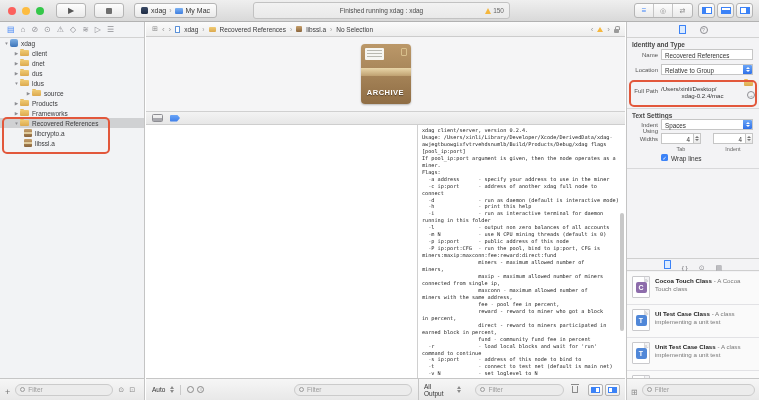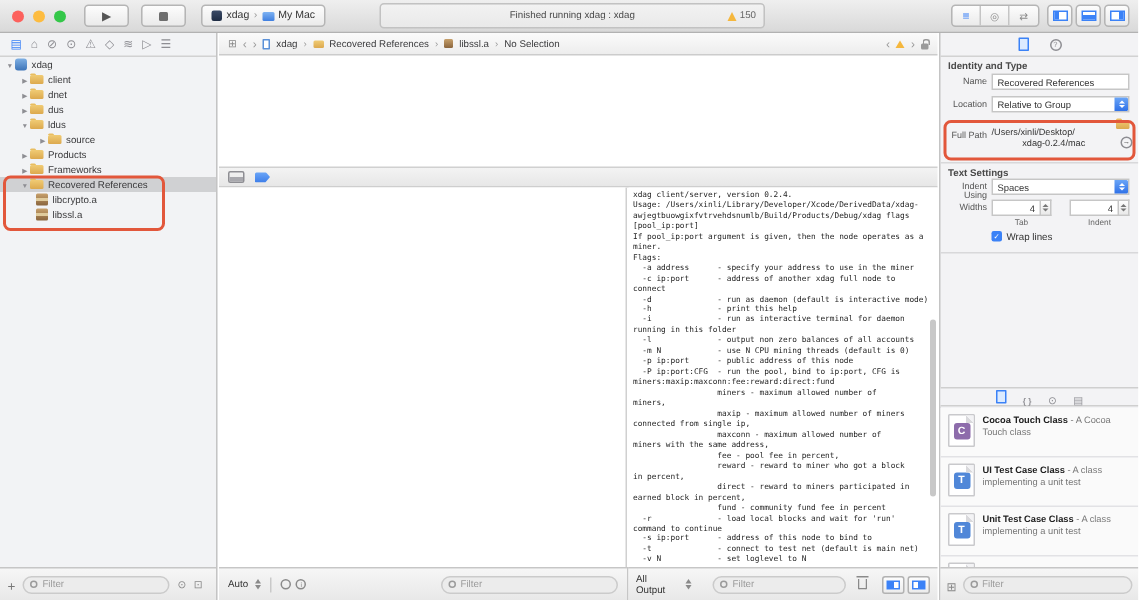--- a/index.html
+++ b/index.html
@@ -303,20 +303,32 @@
       <span class="bsep"></span>
       <span>No Selection</span>
       <span class="jb-right">
         <span class="g-chevL"></span>
         <span class="tri-s"></span>
         <span class="g-chevR"></span>
         <span class="lock"></span>
       </span>
     </div>
 
+    <div class="preview">
+      <div class="archive">
+        <span class="arc-label">
+            <i></i>
+            <i></i>
+            <i></i>
+          </span>
+        <span class="arc-badge"></span>
+        <span class="arc-band"></span>
+        <span class="arc-text">ARCHIVE</span>
+      </div>
+    </div>
 
     <div class="debugbar">
       <span class="hidebar"></span>
       <span class="bpicon"></span>
     </div>
 
     <div class="debugarea">
       <div class="variables"></div>
       <div class="console">
         <pre class="console-text">xdag client/server, version 0.2.4.

